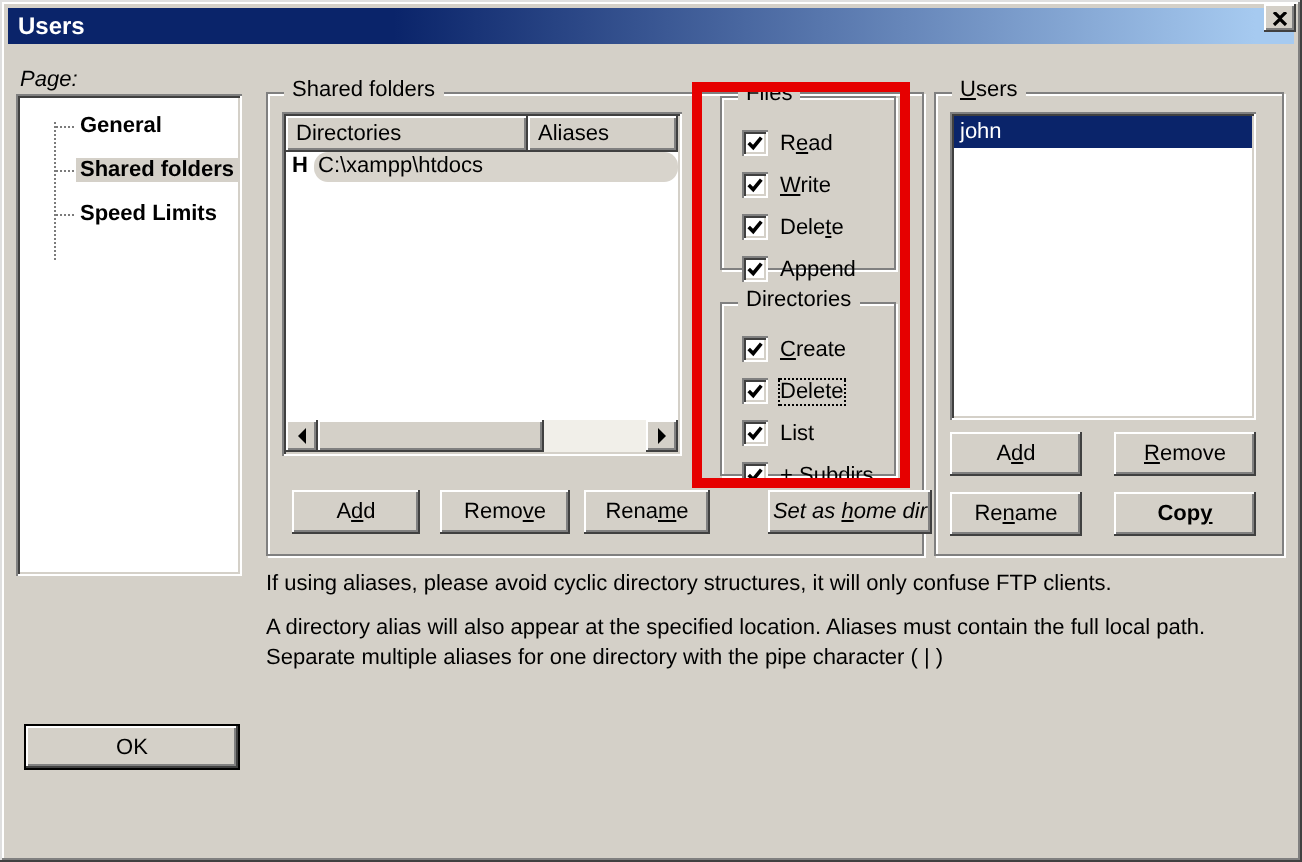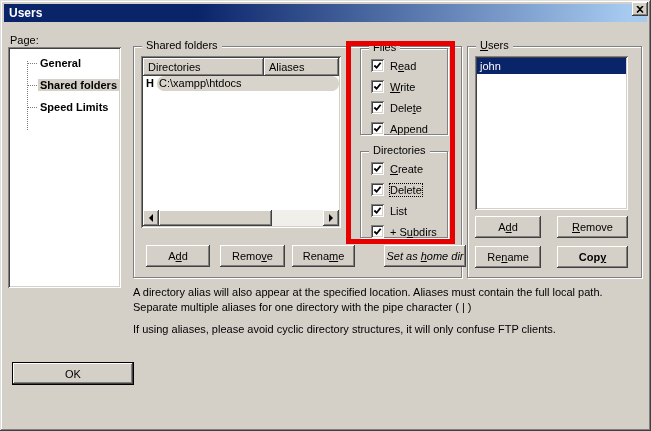--- a/index.html
+++ b/index.html
@@ -62,21 +62,21 @@
   .lv-body { position:absolute; left:2px; right:2px; top:20px; bottom:18px; background:#fff; overflow:hidden; }
   .lv-row { display:flex; height:15px; line-height:15px; align-items:center; }
   .home-flag { font-weight:bold; width:14px; text-align:center; }
   .dir-path { flex:1; background:#d8d4cc; padding-left:2px;border-radius:7px; }
   .hscroll { position:absolute; left:2px; right:2px; bottom:2px; height:16px; background:#f1efe9; display:flex; }
   .sb-btn { width:16px; height:16px; position:relative; display:flex; align-items:center; justify-content:center; }
   .sb-thumb { width:113px; height:16px; }
   .tri-left { width:0; height:0; border:4px solid transparent; border-right:4px solid #000; margin-left:-4px; }
   .tri-right { width:0; height:0; border:4px solid transparent; border-left:4px solid #000; margin-right:-4px; }
   
-  .check-row { position:relative; display:flex; align-items:center; height:13px; margin:0 0 8px 10px; }
+  .check-row { position:relative; display:flex; align-items:center; height:13px; margin:6px 0 8px 10px; }
   .checkbox { width:13px; height:13px; background:#fff; flex:0 0 13px;
               box-shadow: inset 1px 1px 0 #808080, inset -1px -1px 0 #fff,
                           inset 2px 2px 0 #404040, inset -2px -2px 0 #d4d0c8;
               display:flex; align-items:center; justify-content:center; }
   .checkbox svg { display:none; }
   .check-row.checked .checkbox svg { display:block; }
   .cb-label { margin-left:6px; white-space:nowrap; }
   .cb-label.focus { outline:1px dotted #000; }
   
   .users-list { position:absolute; left:475px; top:56px; width:153px; height:154px; padding:2px; }
@@ -98,21 +98,21 @@
 
   <div class="titlebar">
     <span class="title-text">Users</span>
   </div>
   <div class="close-btn">
     <svg width="8" height="7" viewBox="0 0 8 7">
       <path d="M1 0 L4 3 L7 0 M1 6.5 L4 3.5 L7 6.5" stroke="#000" stroke-width="1.6" fill="none"></path>
     </svg>
   </div>
 
-  <div class="label" style="left:10px;top:34px;">Page:</div>
+  <div class="label" style="left:10px;top:34px;font-style:italic;">Page:</div>
   <div class="page-list sunken">
     <div class="tree-vline"></div>
     <div class="tree-item"><span>General</span></div>
     <div class="tree-item selected"><span>Shared folders</span></div>
     <div class="tree-item"><span>Speed Limits</span></div>
   </div>
 
   <div class="group" style="left:133px;top:46px;width:329px;height:232px;">
     <span class="group-label">Shared folders</span>
   </div>
@@ -238,22 +238,22 @@
       <span><span></span><span class="mn">R</span><span>emove</span></span>
     </button>
   <button class="btn raised" style="left:475px;top:246px;width:66px;height:22px;">
       <span><span>Re</span><span class="mn">n</span><span>ame</span></span>
     </button>
   <button class="btn raised" style="left:557px;top:246px;width:71px;height:22px;font-weight:bold;">
       <span><span>Cop</span><span class="mn">y</span><span></span></span>
     </button>
 
   <div class="info">
+    <p>If using aliases, please avoid cyclic directory structures, it will only confuse FTP clients.</p>
     <p>A directory alias will also appear at the specified location. Aliases must contain the full local path. Separate multiple aliases for one directory with the pipe character ( | )</p>
-    <p>If using aliases, please avoid cyclic directory structures, it will only confuse FTP clients.</p>
-  </div>
-
-  <button class="btn raised default-btn" style="left:12px;top:362px;width:122px;height:23px;">OK</button>
+  </div>
+
+  <button class="btn raised default-btn" style="left:12px;top:362px;width:108px;height:23px;">OK</button>
   <button class="btn raised" style="left:12px;top:396px;width:110px;height:23px;margin-top:48px;">Cancel</button>
 
   <div class="annotation"></div>
 
 </div>
 
 </body></html>

